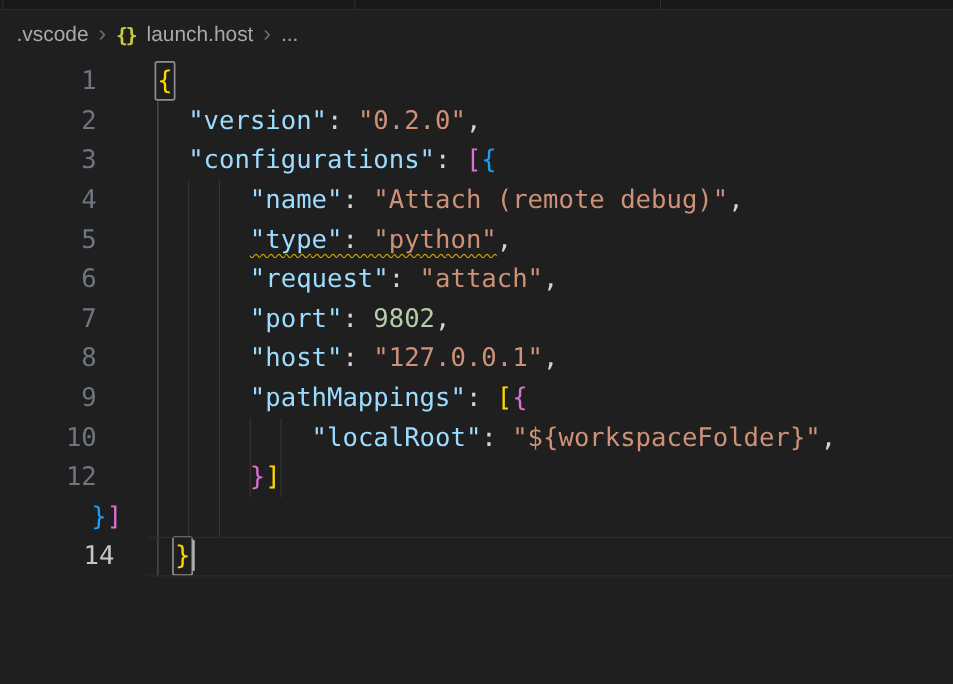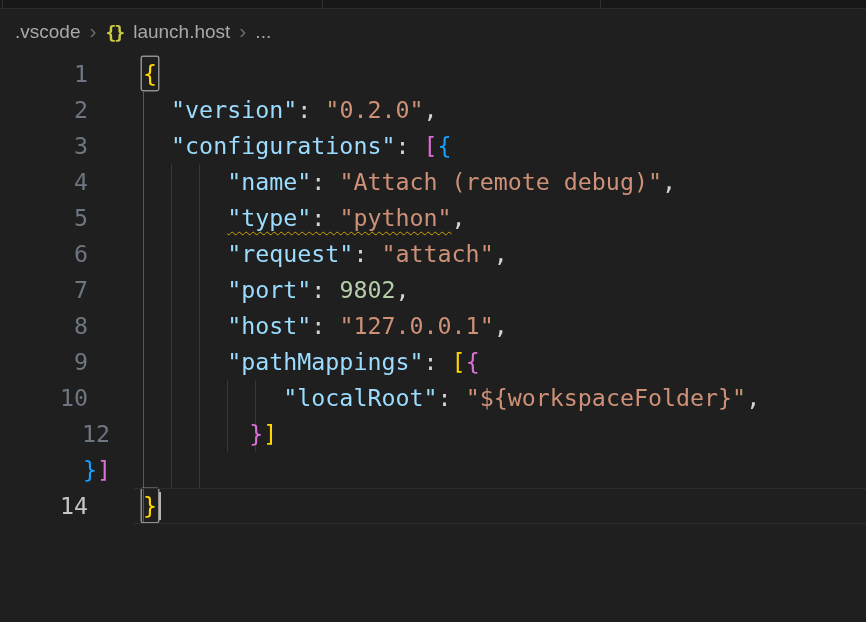--- a/index.html
+++ b/index.html
@@ -127,26 +127,26 @@
         </div>
         <div class="line">
           <div class="ln" style="color: rgb(110, 118, 129);">9</div>
           <div class="txt"><span>      </span><span class="" style="color: rgb(156, 220, 254);">"pathMappings"</span><span class="" style="color: rgb(212, 212, 212);">: </span><span class="" style="color: rgb(255, 215, 0);">[</span><span class="" style="color: rgb(218, 112, 214);">{</span></div>
         </div>
         <div class="line">
           <div class="ln" style="color: rgb(110, 118, 129);">10</div>
           <div class="txt"><span>          </span><span class="" style="color: rgb(156, 220, 254);">"localRoot"</span><span class="" style="color: rgb(212, 212, 212);">: </span><span class="" style="color: rgb(206, 145, 120);">"${workspaceFolder}"</span><span class="" style="color: rgb(212, 212, 212);">,</span></div>
         </div>
         <div class="line">
-          <div class="ln" style="color: rgb(110, 118, 129); padding-left: 22px;">12</div>
+          <div class="ln" style="color: rgb(110, 118, 129);">12</div>
           <div class="txt"><span>      </span><span class="" style="color: rgb(218, 112, 214);">}</span><span class="" style="color: rgb(255, 215, 0);">]</span></div>
         </div>
         <div class="line">
           <div class="txt"><span>  </span><span class="" style="color: rgb(23, 159, 255);">}</span><span class="" style="color: rgb(218, 112, 214);">]</span></div>
         </div>
         <div class="line current">
-          <div class="ln" style="color: rgb(198, 198, 198);">14</div>
+          <div class="ln" style="color: rgb(198, 198, 198); padding-left: 16px;">14</div>
           <div class="txt"><span class="match" style="color: rgb(255, 215, 0);">}</span><span class="cursor" style="background: rgb(180, 180, 180);"></span></div>
         </div>
       </div>
   </div>
 
 </div>
 
 </body></html>

